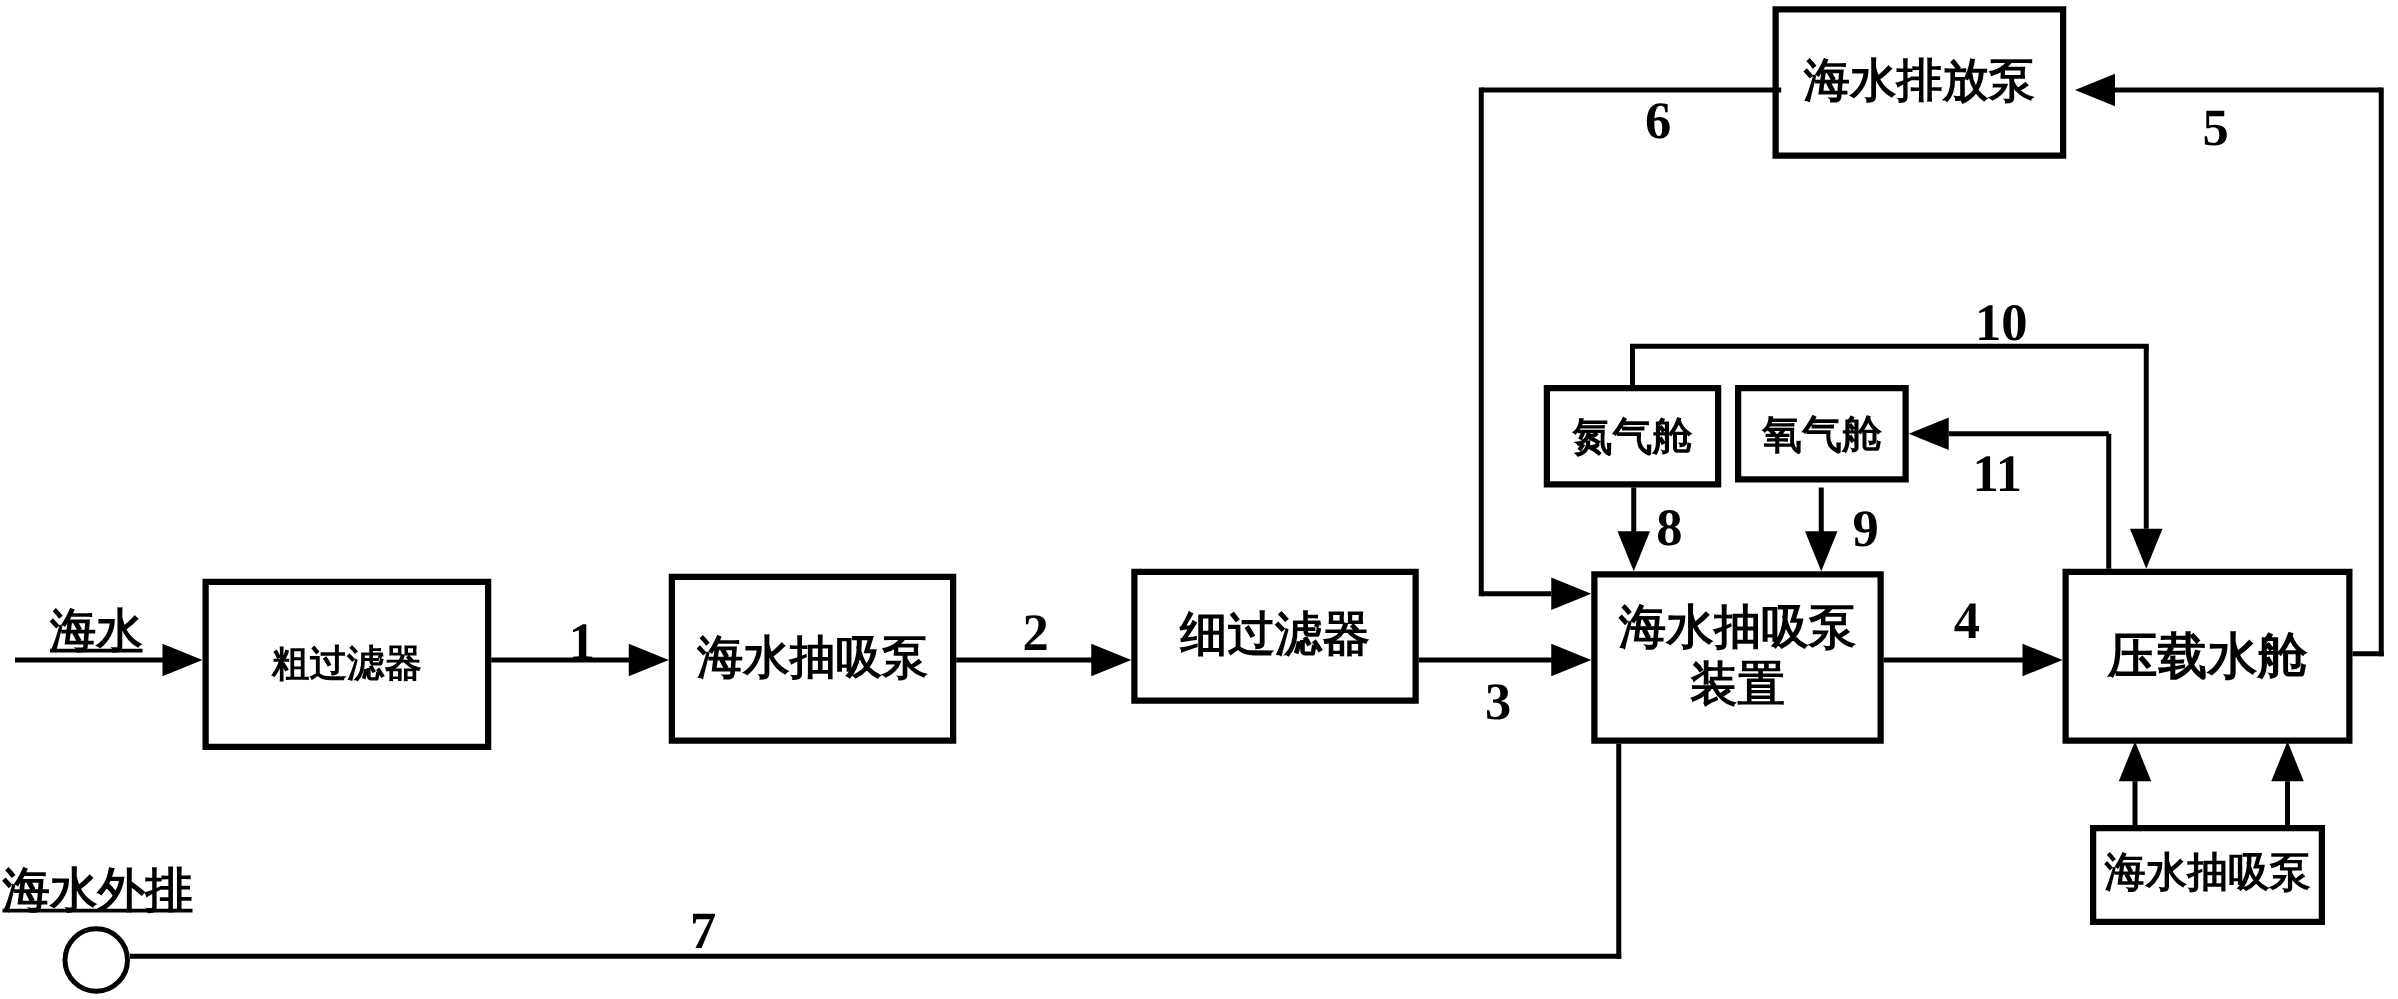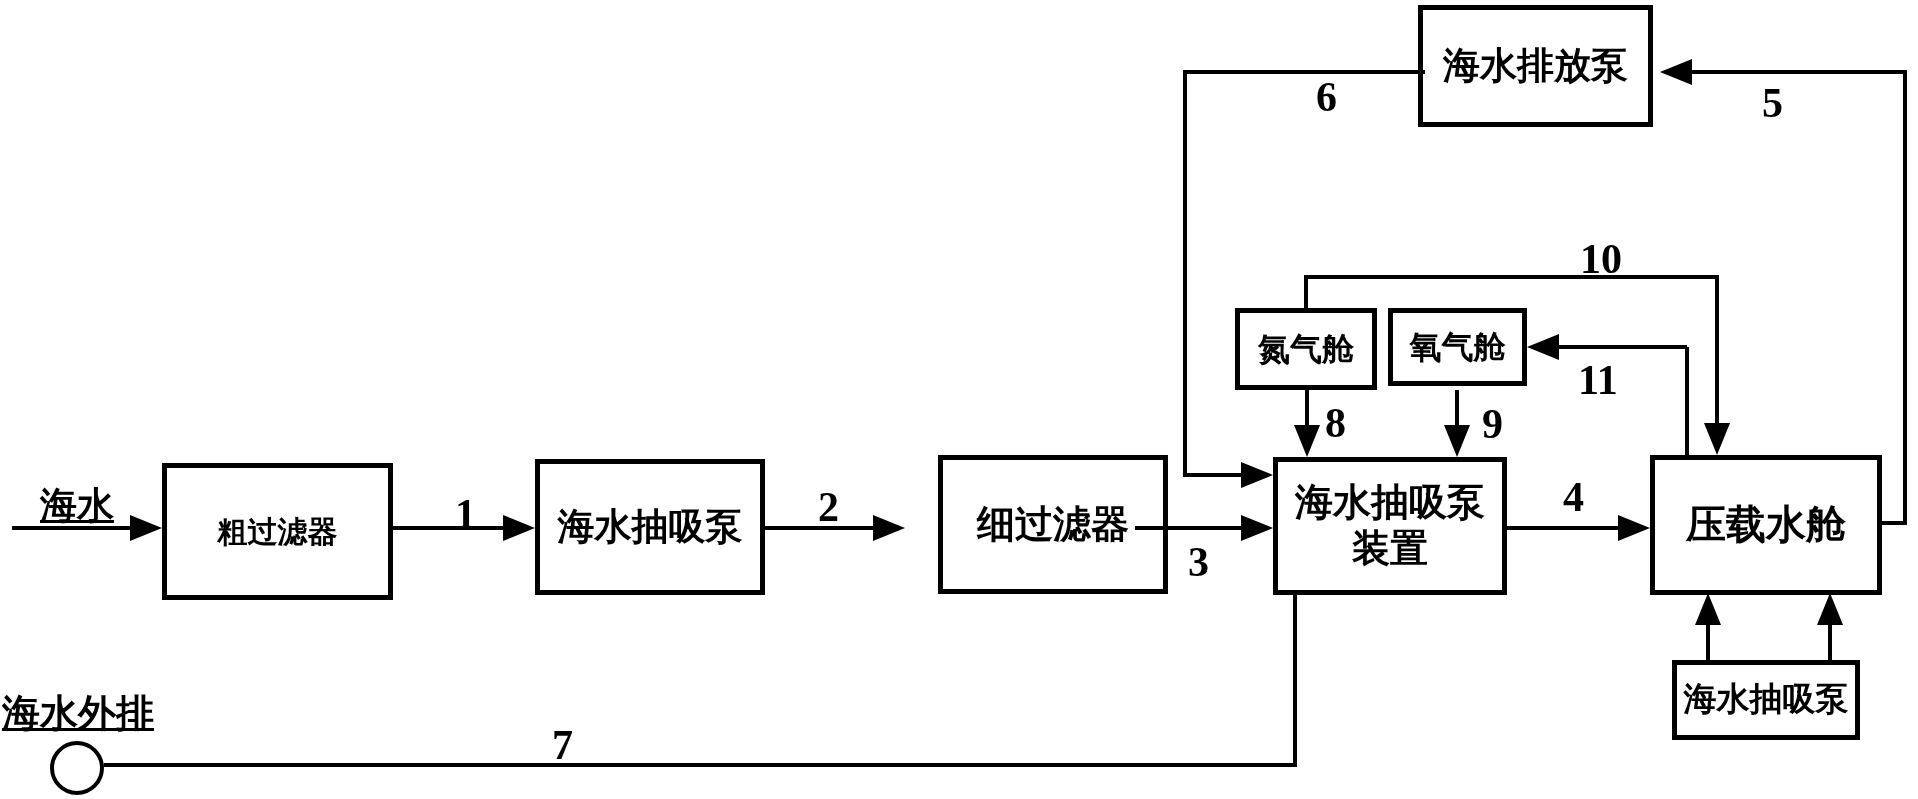--- a/index.html
+++ b/index.html
@@ -73,21 +73,21 @@
   <div class="arrow-right" style="left:130px;top:515px;"></div>
 
   <div class="box" style="left:162px;top:463px;width:231px;height:137px;font-size:30px;">
     <span>粗过滤器</span>
   </div>
 
   <div class="box" style="left:535px;top:459px;width:230px;height:136px;font-size:37px;">
     <span>海水抽吸泵</span>
   </div>
 
-  <div class="box" style="left:905px;top:455px;width:230px;height:139px;font-size:38px;margin-left:33px;">
+  <div class="box" style="left:905px;top:455px;width:230px;height:108px;font-size:38px;">
     <span>细过滤器</span>
   </div>
 
   <div class="box" style="left:1273px;top:457px;width:234px;height:138px;font-size:38px;">
     <span>海水抽吸泵</span>
     <span>装置</span>
   </div>
 
   <div class="box" style="left:1650px;top:455px;width:232px;height:140px;font-size:40px;">
     <span>压载水舱</span>

